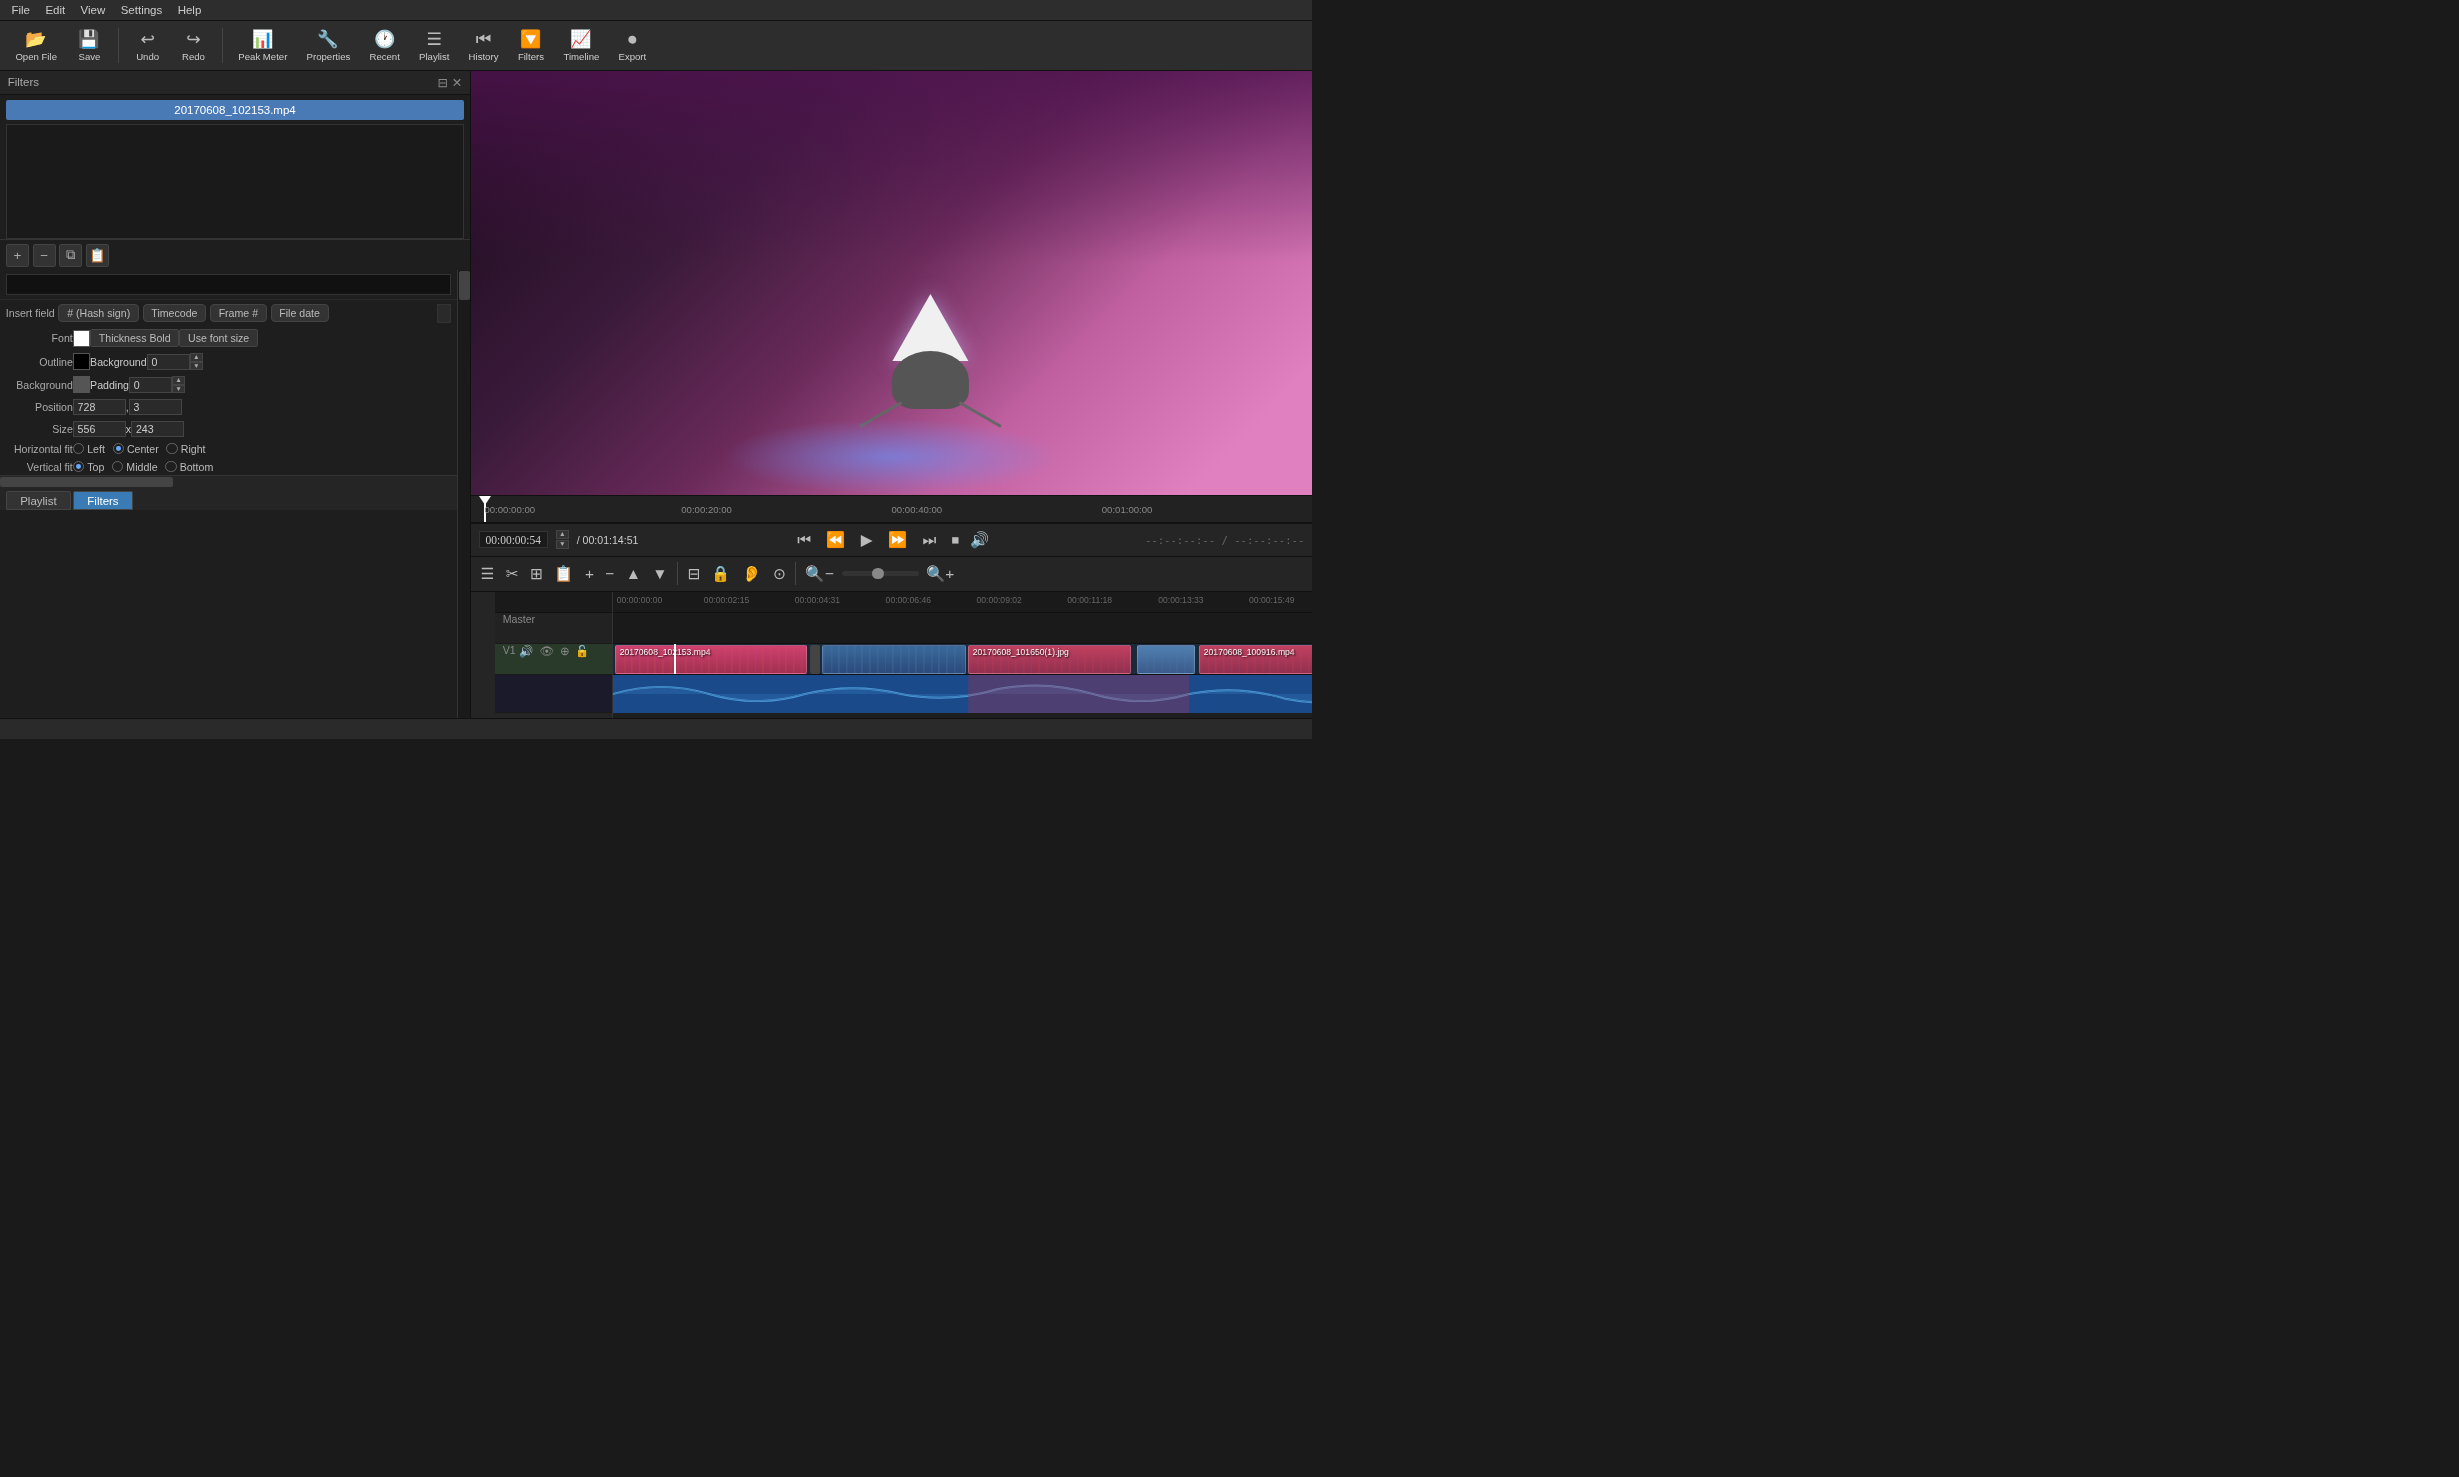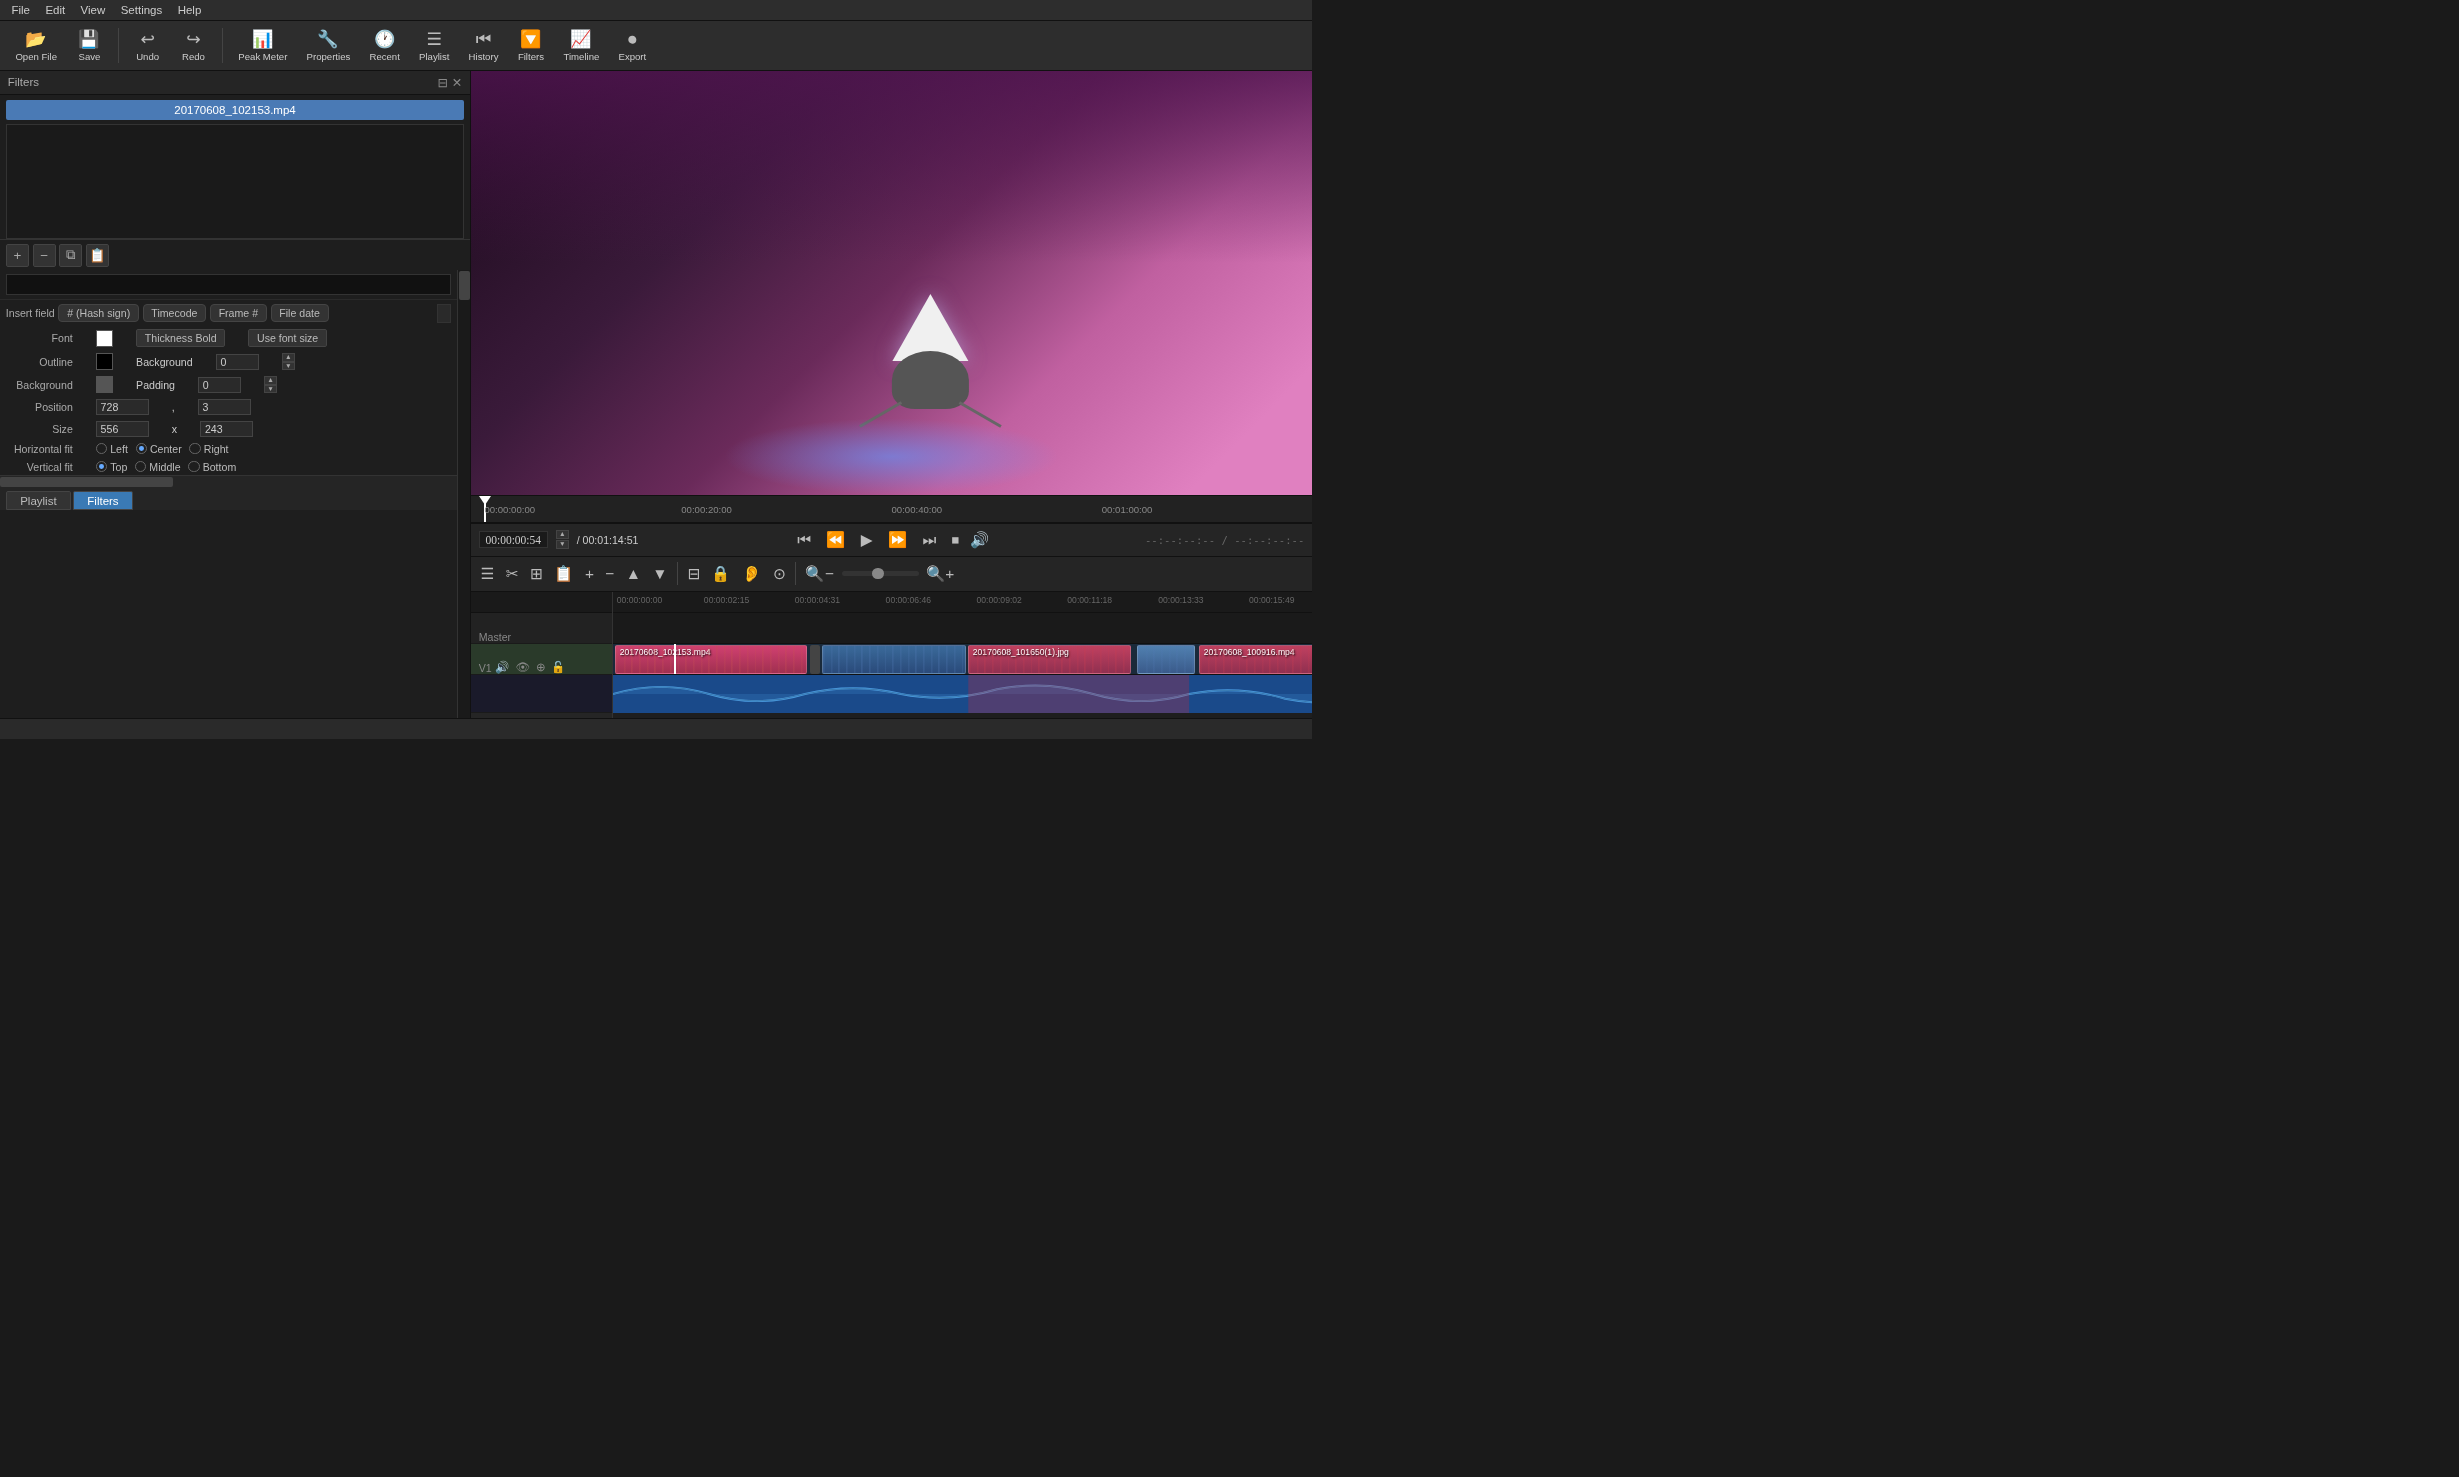--- a/index.html
+++ b/index.html
@@ -174,21 +174,21 @@
       border: 1px solid #333;
       cursor: pointer;
       margin-left: auto;
     }
 
     
     .prop-row {
       display: flex;
       align-items: center;
       padding: 2.9px 5.8px;
-      gap: 23px;
+      gap: 0;
     }
     .prop-label {
       color: #aaa;
       font-size: 10.6px;
       width: 67px;
       text-align: right;
       flex-shrink: 0;
     }
     .prop-value {
       color: #ccc;
@@ -505,26 +505,27 @@
       overflow: hidden;
     }
     #track-labels {
       width: 142px;
       background: #252525;
       border-right: 1px solid #333;
     }
     .track-label {
       height: 31px;
       display: flex;
-      align-items: flex-end;
+      align-items: flex-start;
       padding: 0 7.7px;
       color: #888;
       font-size: 10.6px;
       border-bottom: 1px solid #1a1a1a;
       background: #252525;
+      margin-left: 24px;
     }
     .track-label.master { background: #222; }
     .track-label.v1 { background: #2a3a2a; height: 31px; }
     #track-icons {
       display: flex;
       align-items: center;
       gap: 5.8px;
       padding-left: 3.8px;
     }
     .track-icon { color: #888; font-size: 11.5px; cursor: pointer; }

